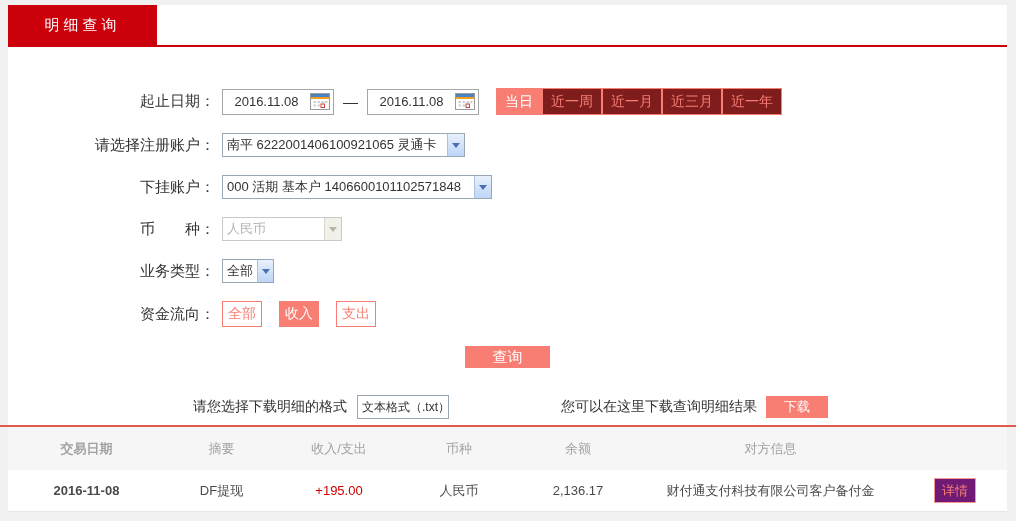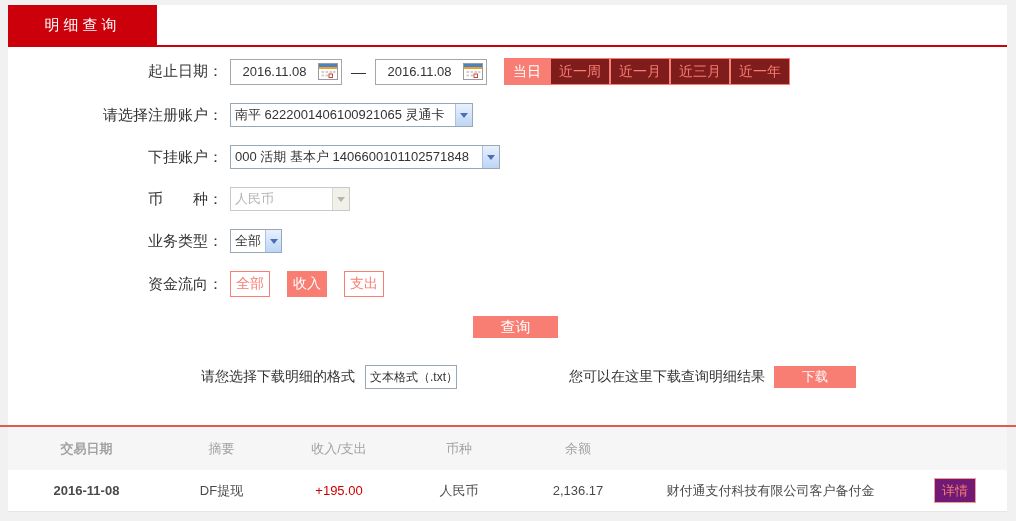--- a/index.html
+++ b/index.html
@@ -19,21 +19,21 @@
   .tab {
     position:absolute; left:0; top:0; width:149px; height:40px;
     background:#cb000b; color:#fff; font-size:15px; letter-spacing:4px;
     display:flex; align-items:center; justify-content:center;
     cursor:pointer;
   }
   .tab-underline {
     position:absolute; left:0; top:40px; width:999px; height:2px; background:#cb000b;
   }
   
-  .form { position:absolute; left:8px; top:42px; width:100%; padding-top:11px; }
+  .form { position:absolute; left:0; top:42px; width:100%; padding-top:41px; }
   .row { display:flex; align-items:center; margin-bottom:18px; }
   .flabel {
     width:207px; flex-shrink:0; text-align:right; font-size:15px; color:#333;
     white-space:pre;
   }
   .gap7 { width:7px; flex-shrink:0; }
   
   .date-input {
     width:112px; height:26px; border:1px solid #a6a6a6; background:#fff;
     display:flex; align-items:center; cursor:text;
@@ -84,21 +84,21 @@
     display:block; margin:19px auto 0 auto; width:85px; height:22px;
     background:#f87d73; color:#fff; font-size:15px; border:none; cursor:pointer;
     font-family:"Liberation Sans", sans-serif;
   }
   
   .dl-row { display:flex; align-items:center; margin:27px 0 0 185px; }
   .dl-label { font-size:14px; color:#333; }
   .dl-sel { margin-left:10px; font-size:12px; }
   .dl-hint { font-size:14px; color:#333; margin-left:112px; }
   .dl-btn {
-    margin-left:9px; width:82px; height:22px; background:#f87d73; color:#fff;
+    margin-left:9px; width:62px; height:22px; background:#f87d73; color:#fff;
     font-size:13px; border:none; cursor:pointer;
     font-family:"Liberation Sans", sans-serif;
   }
   
   .sep-line { position:absolute; left:0; top:425px; width:1016px; height:2px; background:#e05a50; }
   .result { position:absolute; left:8px; top:427px; width:999px; }
   .thead {
     height:43px; background:#f6f6f6; display:flex; align-items:center;
     color:#a2a2a2; font-size:13px;
   }
@@ -240,20 +240,21 @@
 
 <div class="sep-line"></div>
 
 <div class="result">
   <div class="thead">
     <div class="c c1">交易日期</div>
     <div class="c c2">摘要</div>
     <div class="c c3">收入/支出</div>
     <div class="c c4">币种</div>
     <div class="c c5">余额</div>
+    <div class="c c6">对方信息</div>
     <div class="c7"></div>
   </div>
   <div class="trow">
     <div class="c c1">2016-11-08</div>
     <div class="c c2">DF提现</div>
     <div class="c c3 amount">+195.00</div>
     <div class="c c4">人民币</div>
     <div class="c c5">2,136.17</div>
     <div class="c c6">财付通支付科技有限公司客户备付金</div>
     <div class="c7">

